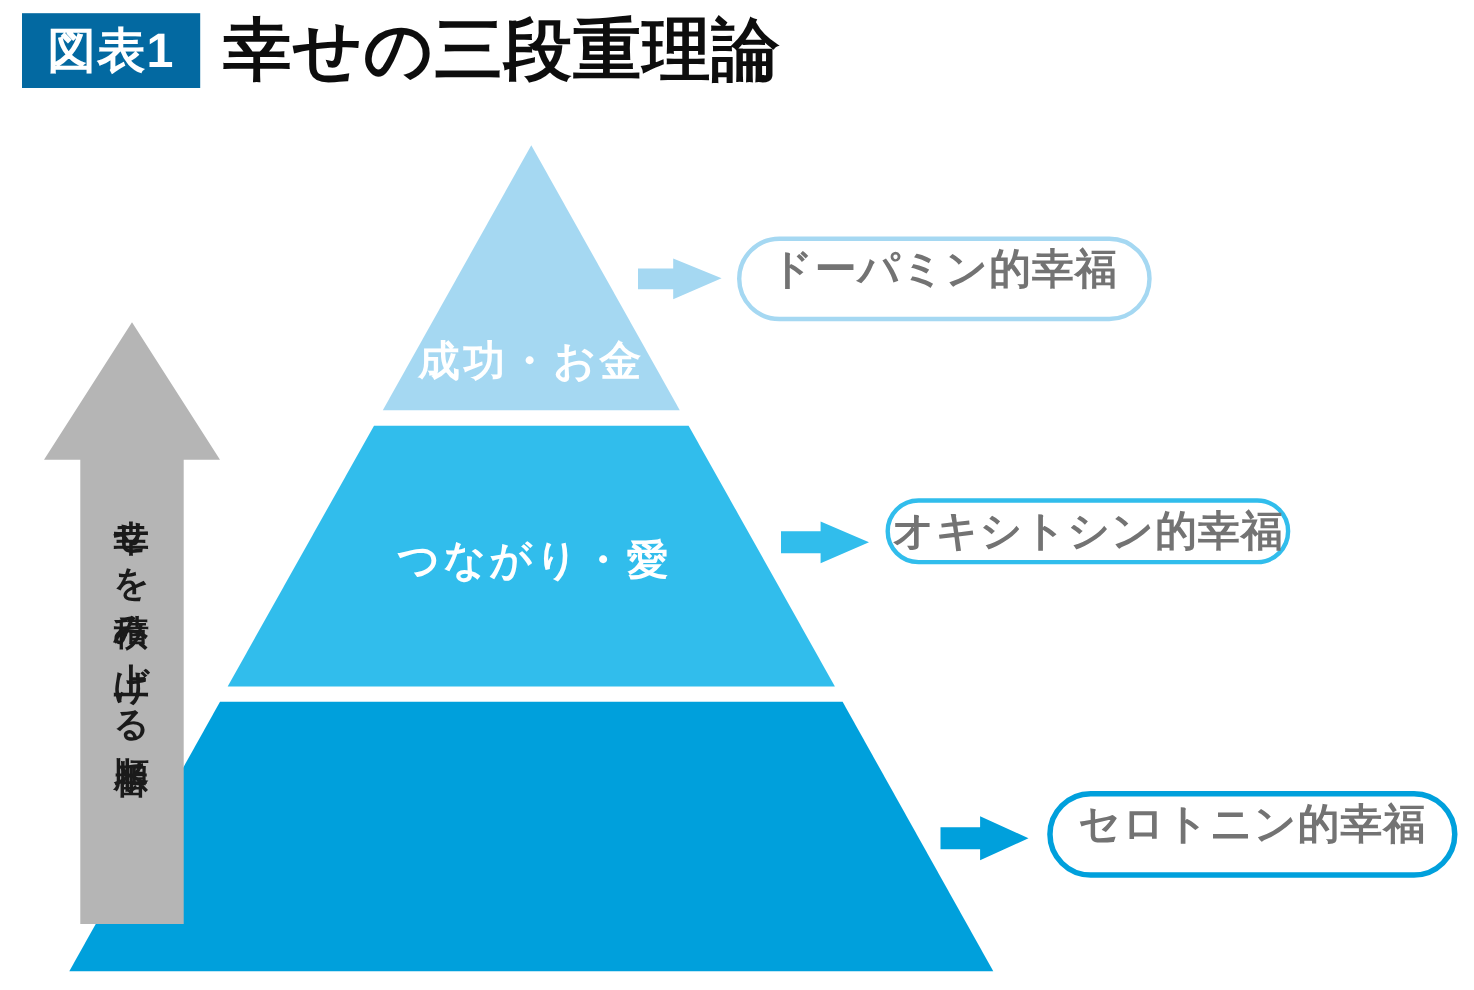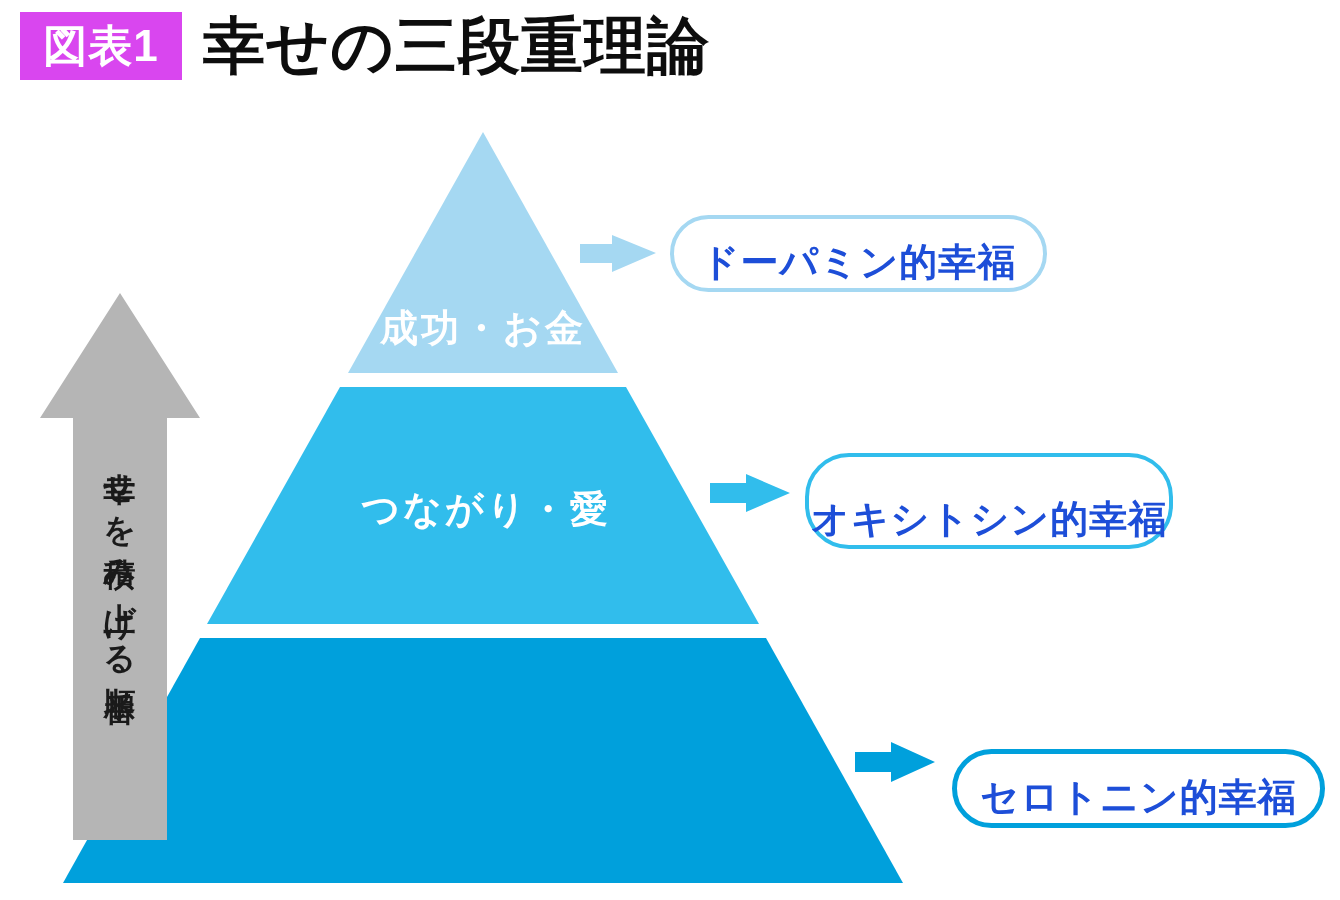--- a/index.html
+++ b/index.html
@@ -16,21 +16,21 @@
     overflow: hidden;
   }
 
   
   .fig-tag {
     position: absolute;
     left: 20px;
     top: 12px;
     width: 162px;
     height: 68px;
-    background: #d946ef;
+    background: #0369a1;
     color: #ffffff;
     display: flex;
     align-items: center;
     justify-content: center;
     font-size: 44px;
     font-weight: 700;
     letter-spacing: 1px;
   }
   .fig-title {
     position: absolute;
@@ -85,32 +85,32 @@
   }
 
   
   .pill {
     position: absolute;
     background: #ffffff;
     border-style: solid;
     border-width: 4px;
     border-radius: 44px;
     display: flex;
-    align-items: flex-end;
+    align-items: flex-start;
     justify-content: center;
     font-size: 38px;
     font-weight: 700;
-    color: #1d4ed8;
+    color: #737373;
     letter-spacing: 1px;
     white-space: nowrap;
     box-sizing: border-box;
   }
   .pill.p1 { left: 670px; top: 215px; width: 377px; height: 77px; }
-  .pill.p2 { left: 805px; top: 453px; width: 368px; height: 96px; }
-  .pill.p3 { left: 952px; top: 719px; width: 373px; height: 79px; border-width: 5px; margin-top: 30px; }
+  .pill.p2 { left: 805px; top: 453px; width: 368px; height: 60px; }
+  .pill.p3 { left: 952px; top: 719px; width: 373px; height: 79px; border-width: 5px; }
 </style>
 </head>
 <body>
 
 <div class="canvas">
 
   <div class="fig-tag">
     <span>図表1</span>
   </div>
   <div class="fig-title">幸せの三段重理論</div>

